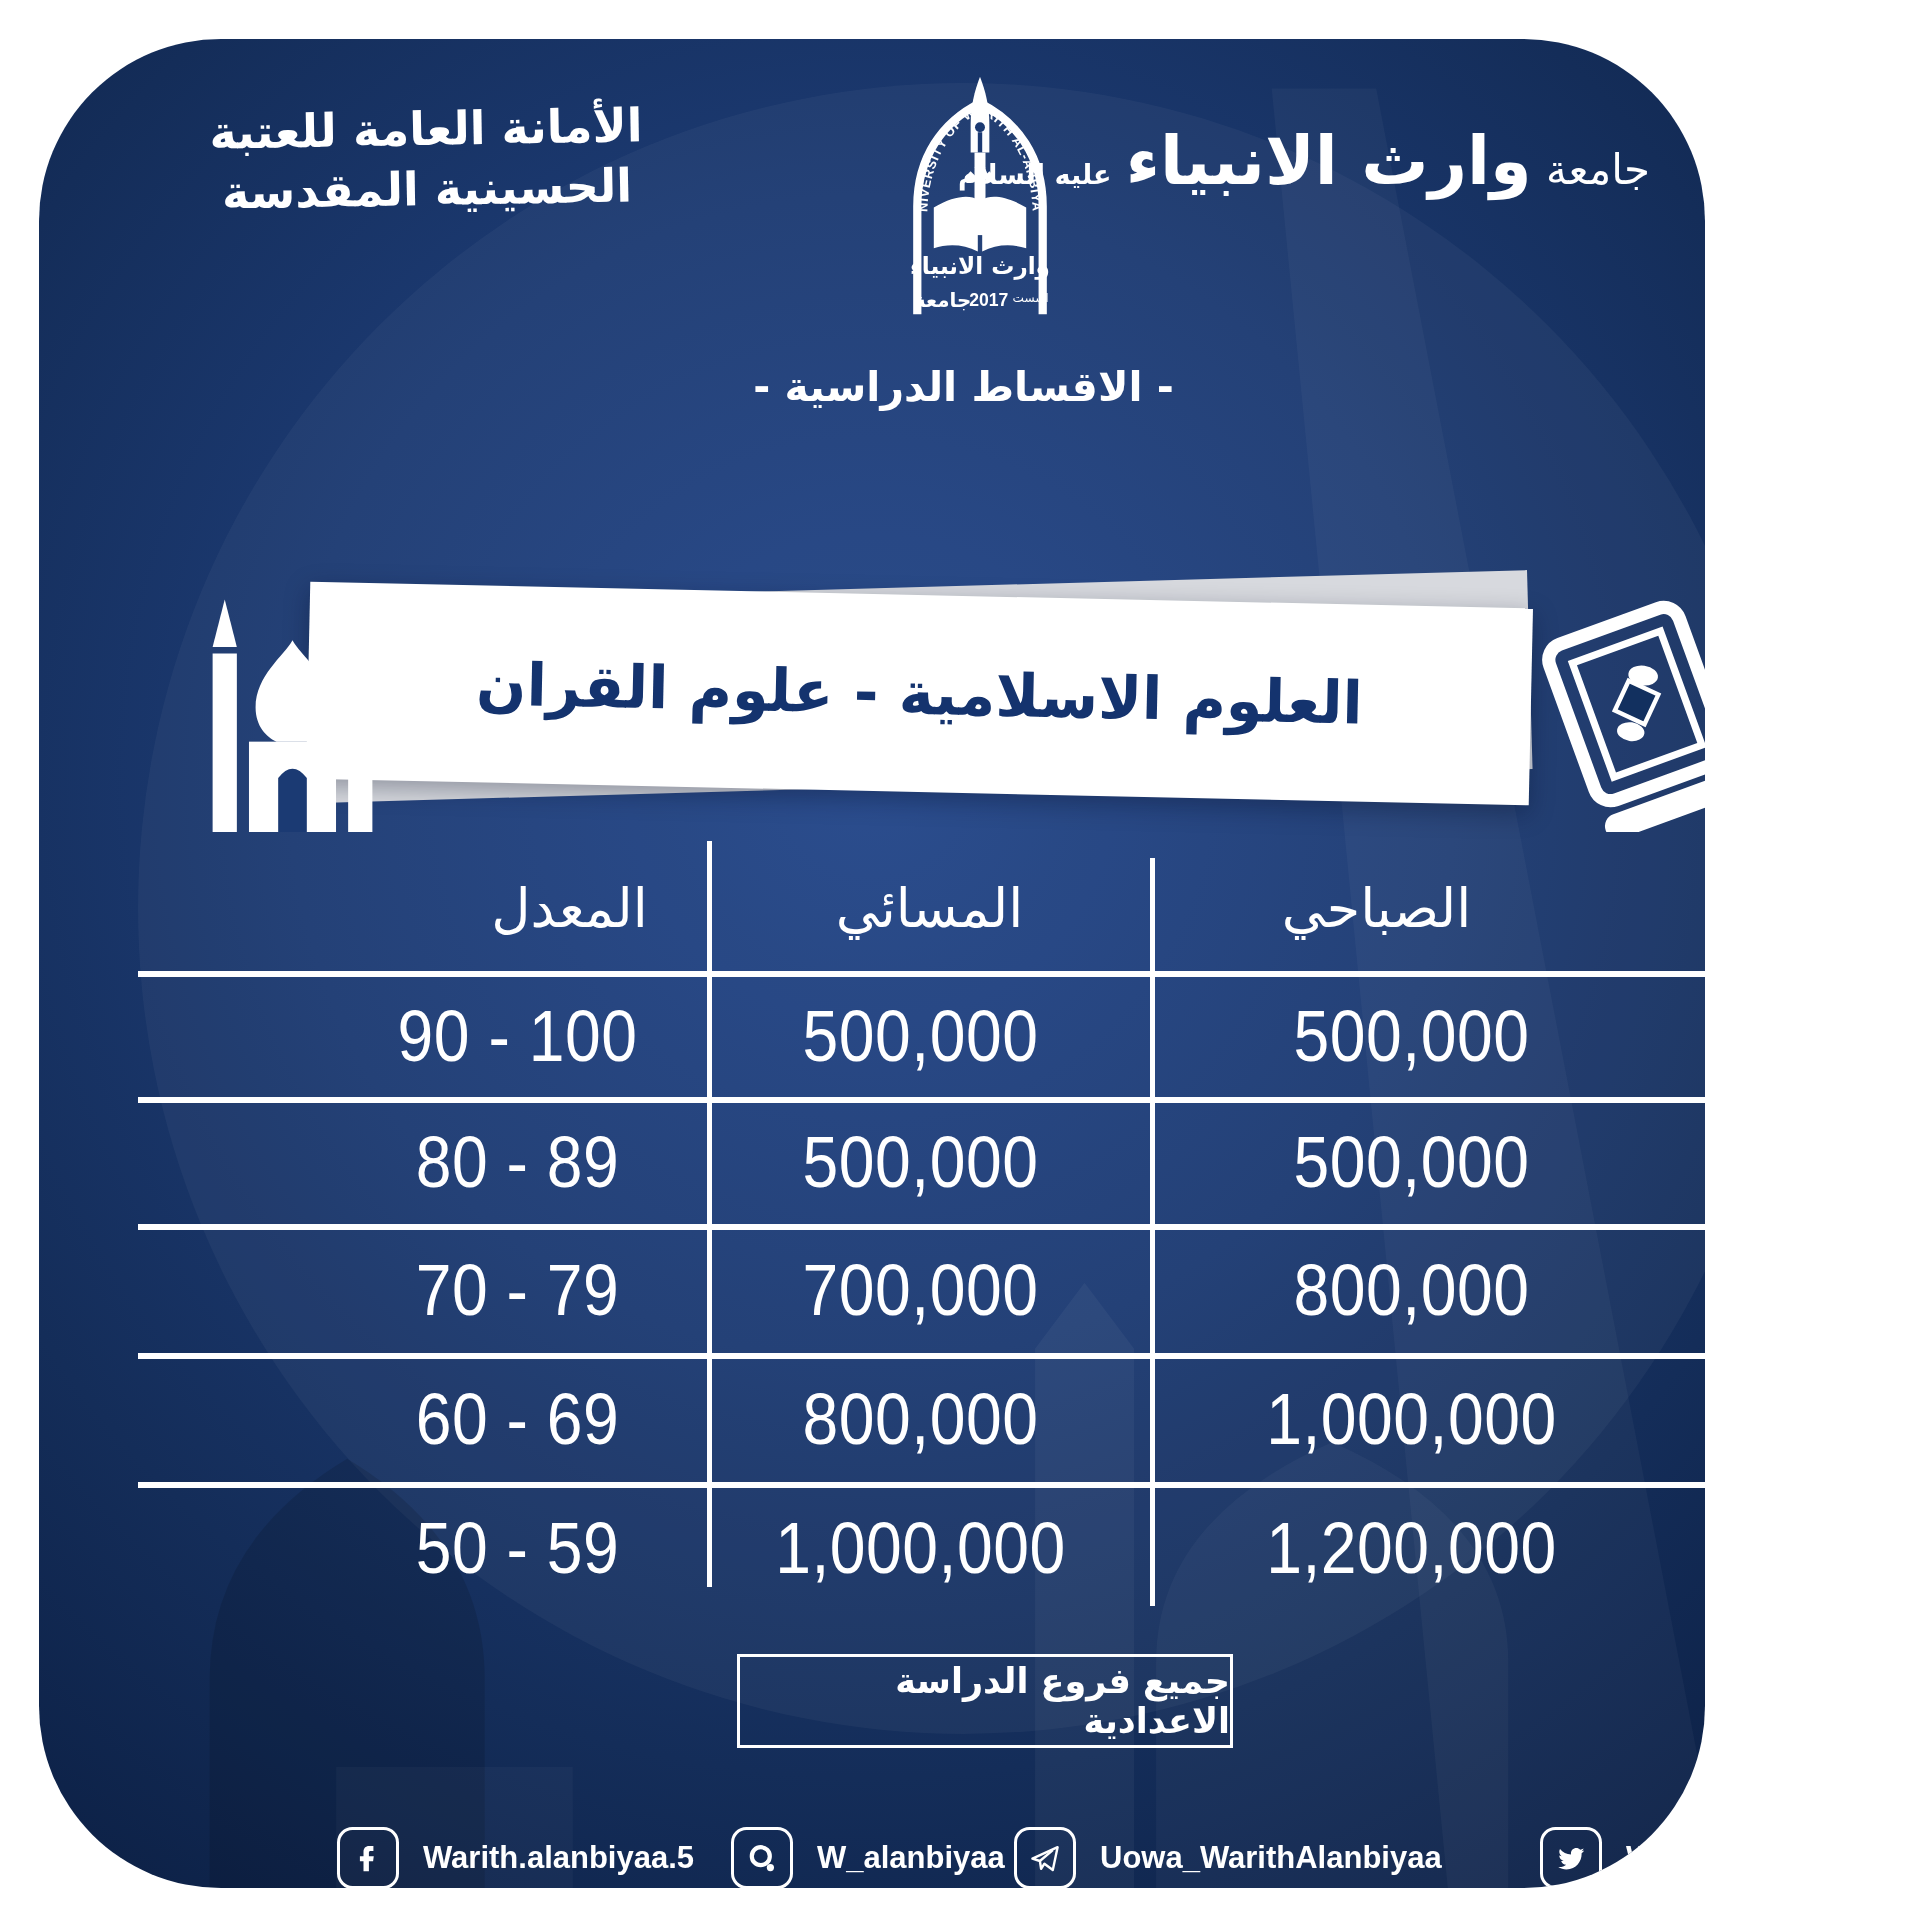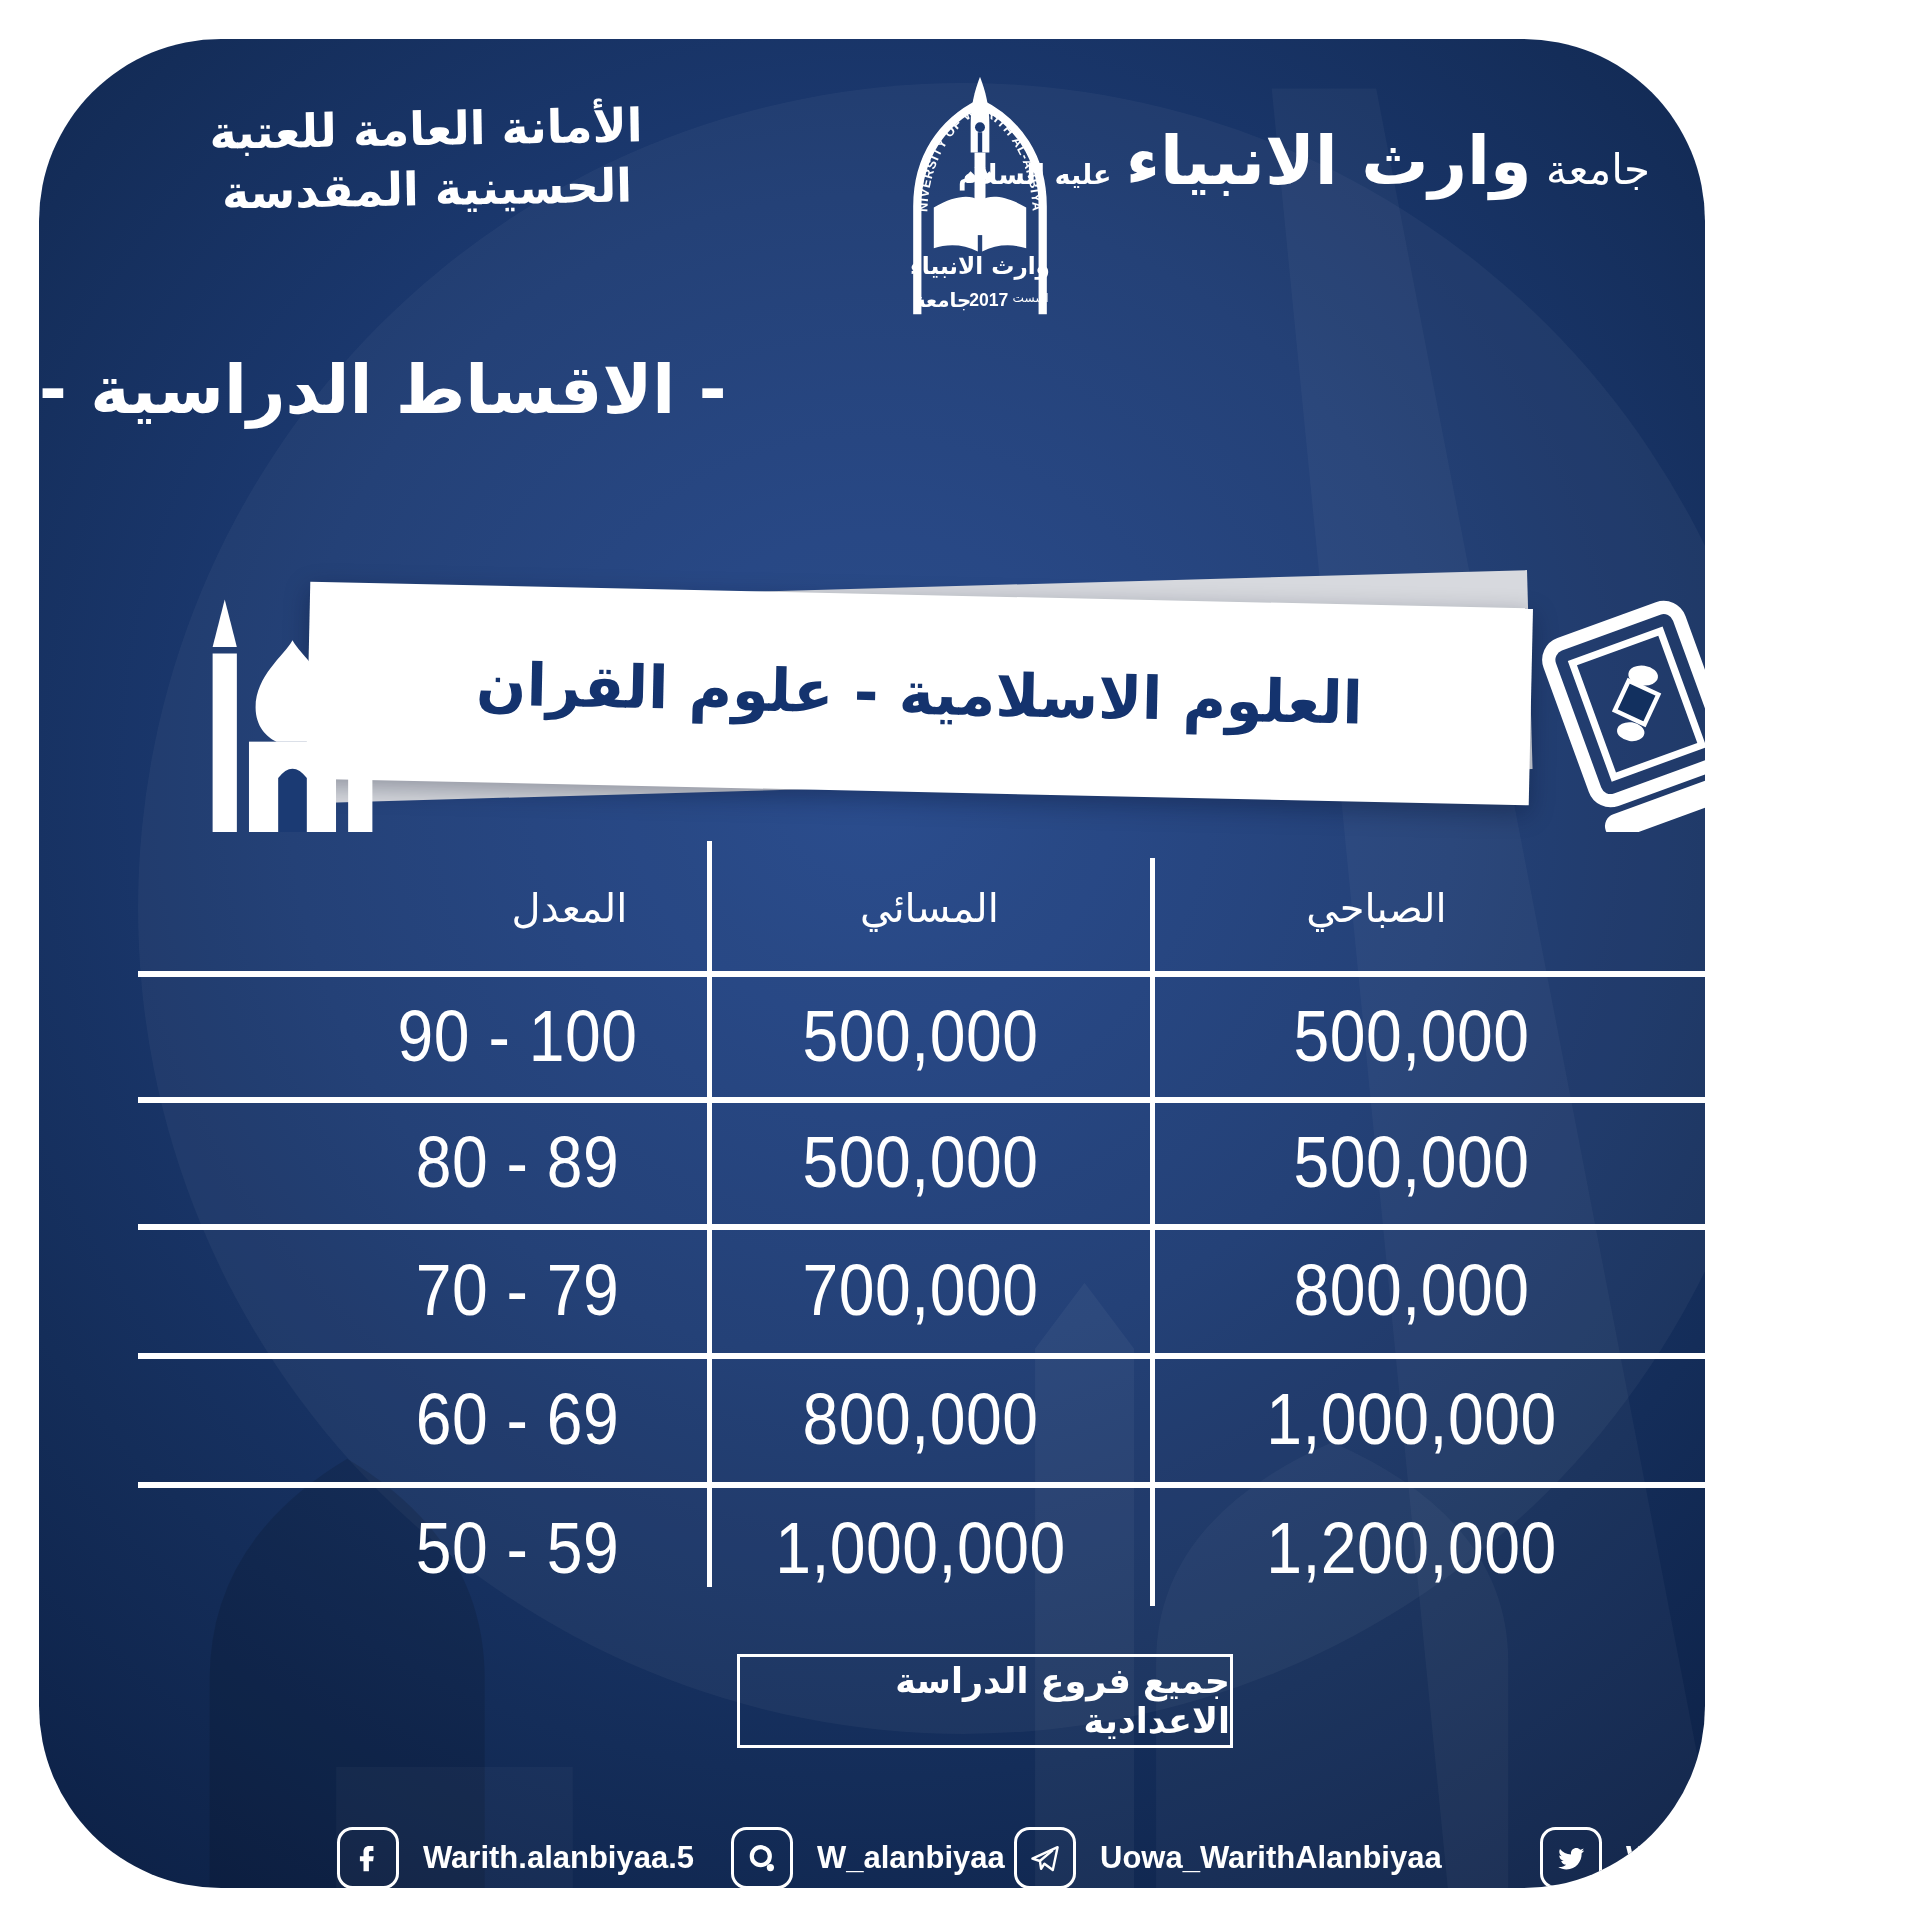--- a/index.html
+++ b/index.html
@@ -13,38 +13,38 @@
   
   .calligraphy{left:66px;top:61px;width:644px;height:182px;color:#fff;font-size:46px;font-weight:700;
                text-align:center;line-height:1.3;direction:rtl;transform:rotate(-1deg);}
   .logo-box{left:842px;top:30px;width:198px;height:253px;}
   .uni-name{right:55px;top:83px;direction:rtl;display:flex;align-items:baseline;gap:14.3px;color:#fff;white-space:nowrap;}
   .uni-prefix{font-size:42px;font-weight:400;}
   .uni-main{font-size:67px;font-weight:700;}
   .uni-suffix{font-size:27px;font-weight:700;}
 
   
-  .page-title{left:0;top:312px;width:1849px;text-align:left;color:#fff;font-size:67px;font-weight:700;direction:rtl;}
+  .page-title{left:0;top:324px;width:1849px;text-align:center;color:#fff;font-size:41px;font-weight:700;direction:rtl;}
   .page-subtitle{left:0;top:436px;width:1645px;text-align:center;color:#fff;font-size:45px;font-weight:400;direction:rtl;}
 
   
   .banner-back{left:278px;top:548px;width:1213px;height:199px;background:#d7d9de;transform:rotate(-1.6deg);}
   .banner-front{left:269px;top:556px;width:1223px;height:197px;background:#ffffff;transform:rotate(1.25deg);
                 box-shadow:0 7.7px 24px rgba(5,15,40,.35);}
   .banner-front .t{position:absolute;left:0;top:0;width:100%;height:100%;display:flex;align-items:center;justify-content:center;
                    color:#14336e;font-size:59px;font-weight:700;direction:rtl;}
 
   .mosque-box{left:157px;top:555px;width:193px;height:238px;}
   .book-box{left:1486px;top:556px;width:237px;height:237px;}
 
   
   .hline{position:absolute;height:6px;background:#ffffff;left:99px;width:1662px;}
   .vline{position:absolute;width:5px;background:#ffffff;}
   .cell{position:absolute;width:495px;height:99px;line-height:99px;text-align:center;color:#fff;}
-  .cell.hdr{font-size:40px;font-weight:400;direction:rtl;font-family:"DejaVu Sans",sans-serif;}
+  .cell.hdr{font-size:54px;font-weight:400;direction:rtl;font-family:"DejaVu Sans",sans-serif;}
   .cell.num{font-size:73px;font-weight:400;direction:ltr;font-family:"Liberation Sans",sans-serif;
             transform:scaleX(.88);letter-spacing:0.6px;}
 
   
   .note-box{left:698px;top:1615px;width:496px;height:94px;border:3.9px solid #ffffff;box-sizing:border-box;
             display:flex;align-items:center;justify-content:center;color:#fff;font-size:35px;font-weight:700;direction:rtl;}
 
   
   .social{position:absolute;top:1787px;height:64px;display:flex;align-items:center;gap:24px;color:#fff;}
   .social .ic{width:62px;height:62px;border:3.3px solid #fff;border-radius:15.4px;box-sizing:border-box;

